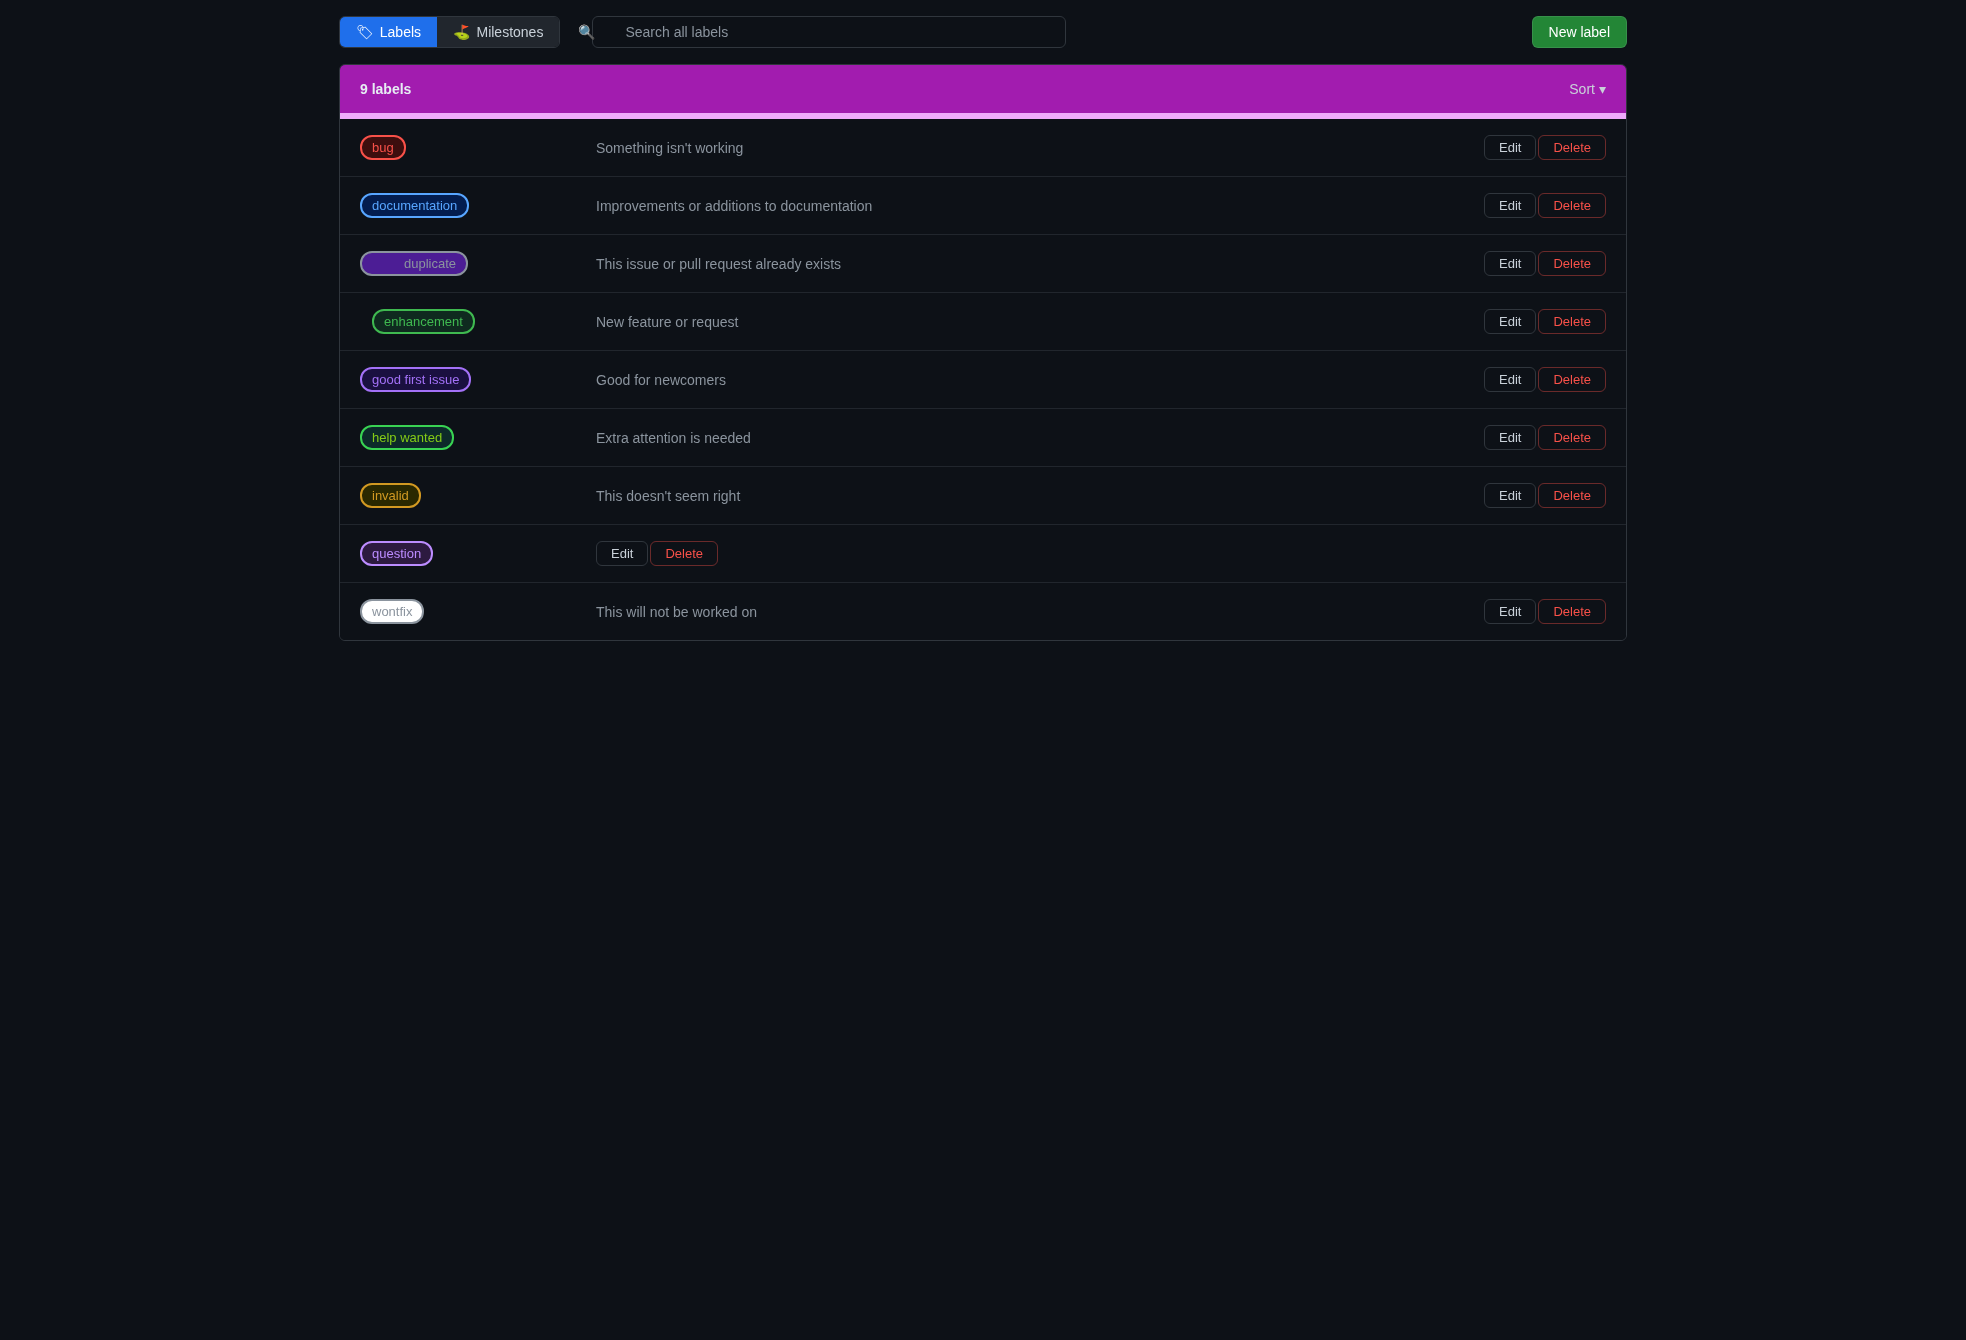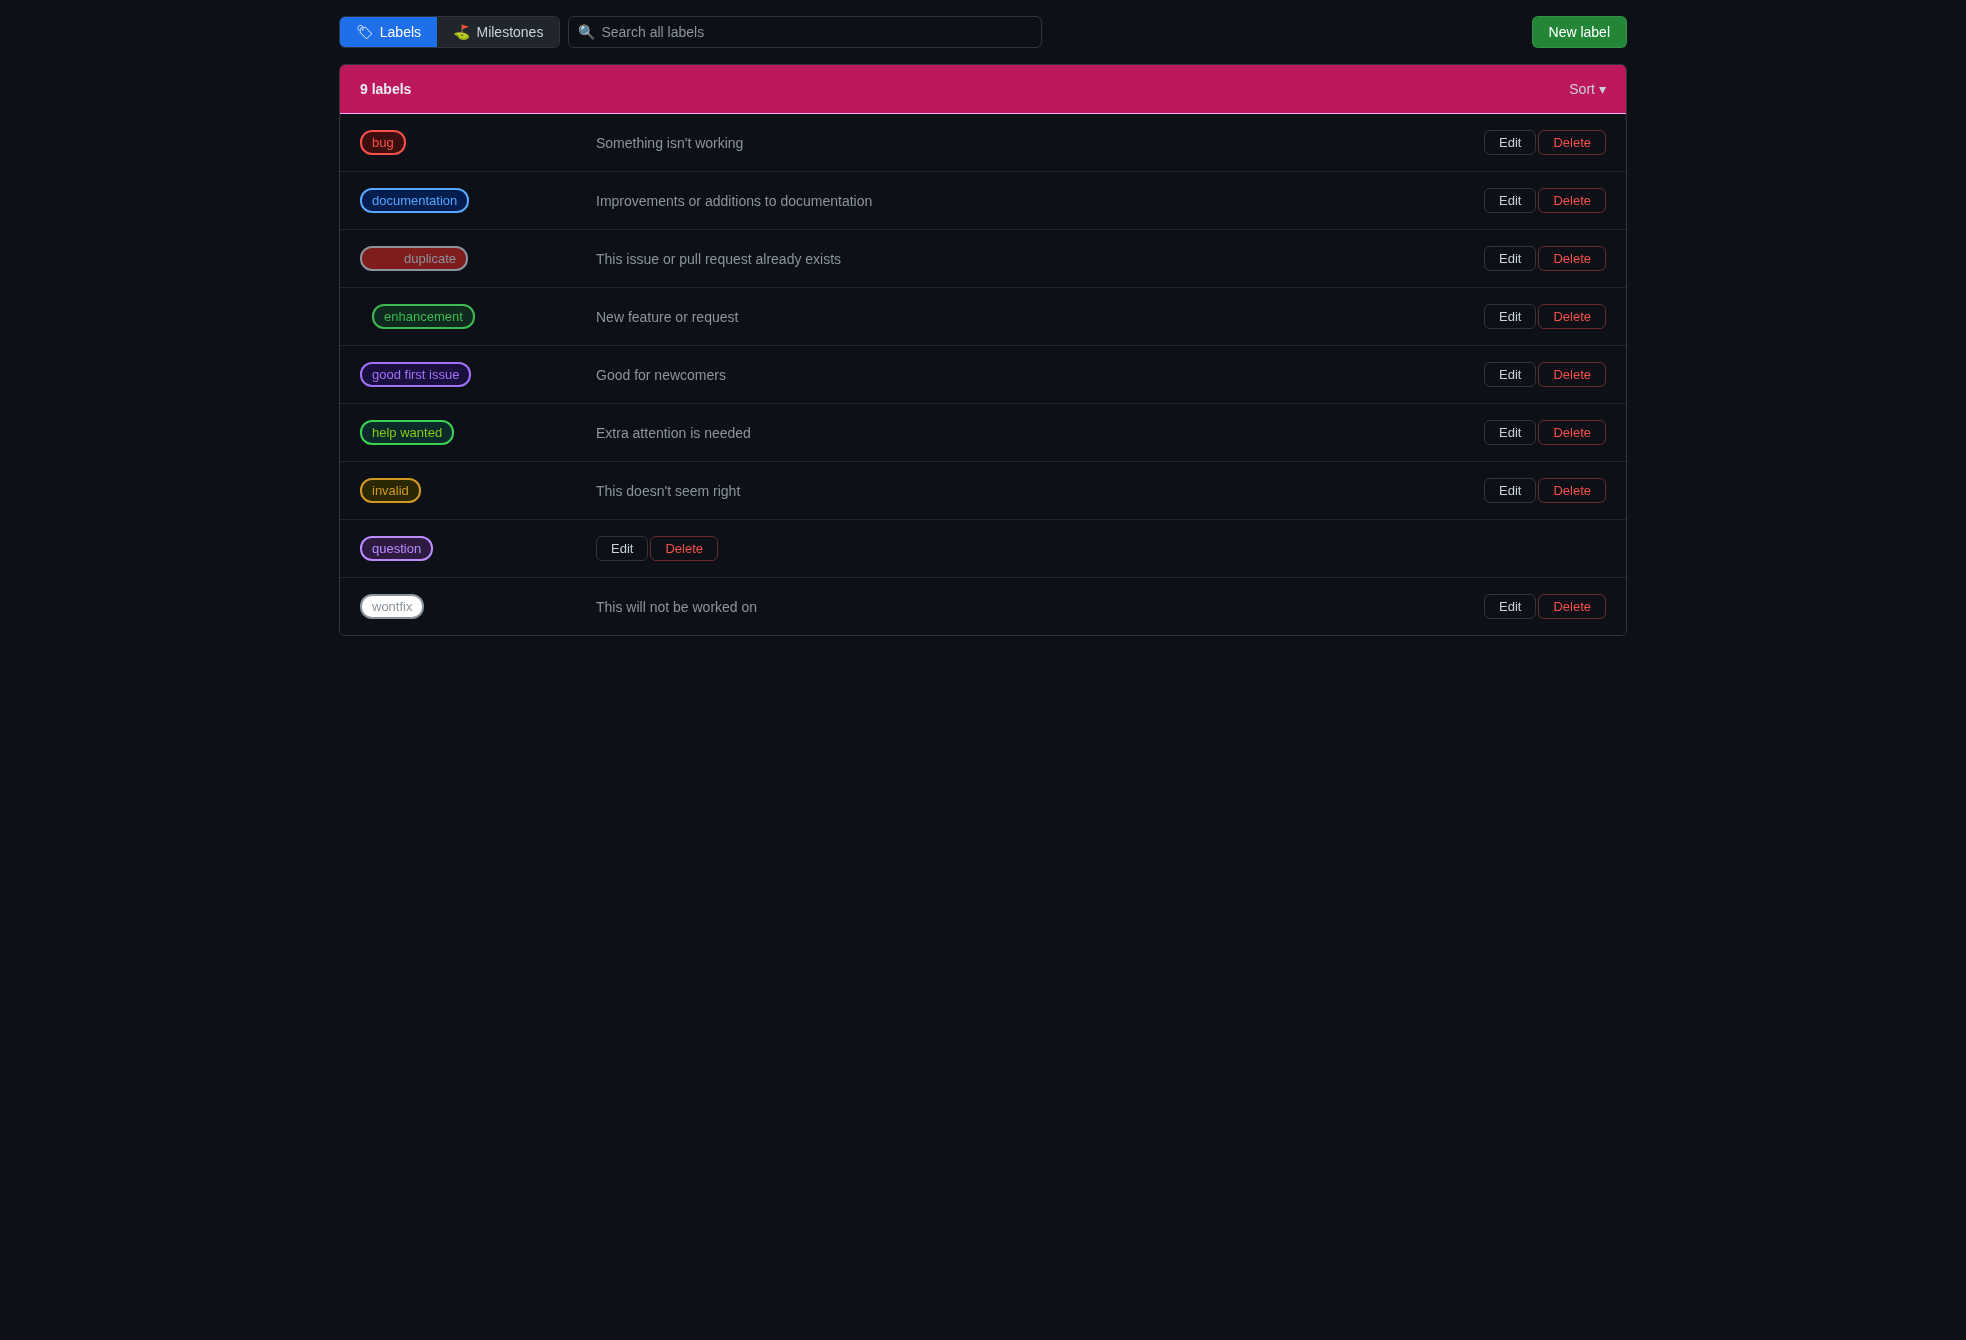--- a/index.html
+++ b/index.html
@@ -78,20 +78,21 @@
 
     .search-input {
       width: 100%;
       background: #0d1117;
       border: 1px solid #30363d;
       border-radius: 6px;
       color: #c9d1d9;
       padding: 7px 12px 7px 32px;
       font-size: 14px;
       outline: none;
+      margin-left: 24px;
     }
 
     .search-input::placeholder {
       color: #8b949e;
     }
 
     .spacer { flex: 1; }
 
     .new-label-btn {
       background-color: #238636;
@@ -111,22 +112,22 @@
       border-radius: 6px;
       overflow: hidden;
     }
 
     
     .labels-header {
       display: flex;
       align-items: center;
       justify-content: space-between;
       padding: 16px 20px;
-      background-color: #be185d;
-      border-bottom: 1px solid #f0abfc;
+      background-color: #a21caf;
+      border-bottom: 6px solid #f0abfc;
     }
 
     .labels-count {
       font-weight: 600;
       font-size: 14px;
       color: #e6edf3;
     }
 
     .sort-btn {
       display: flex;
@@ -192,21 +193,21 @@
     }
 
     .delete-btn {
       color: #f85149;
       border-color: rgba(248, 81, 73, 0.4);
     }
 
     
     .badge-bug { background-color: #3d0e0e; color: #f85149; border-color: #f85149; }
     .badge-documentation { background-color: #031d4f; color: #58a6ff; border-color: #58a6ff; }
-    .badge-duplicate { background-color: #7f1d1d; color: #8b949e; border-color: #8b949e; padding-left: 42px; }
+    .badge-duplicate { background-color: #4c1d95; color: #8b949e; border-color: #8b949e; padding-left: 42px; }
     .badge-enhancement { background-color: #0f2a1f; color: #3fb950; border-color: #3fb950; margin-left: 12px; }
     .badge-good-first-issue { background-color: #1a1040; color: #a371f7; border-color: #a371f7; }
     .badge-help-wanted { background-color: #0d2a2a; color: #84cc16; border-color: #39d353; }
     .badge-invalid { background-color: #2a2800; color: #d29922; border-color: #d29922; }
     .badge-question { background-color: #2d1a40; color: #bc8cff; border-color: #bc8cff; }
     .badge-wontfix { background-color: #ffffff; color: #8b949e; border-color: #8b949e; }
   </style>
 </head>
 <body>
 

